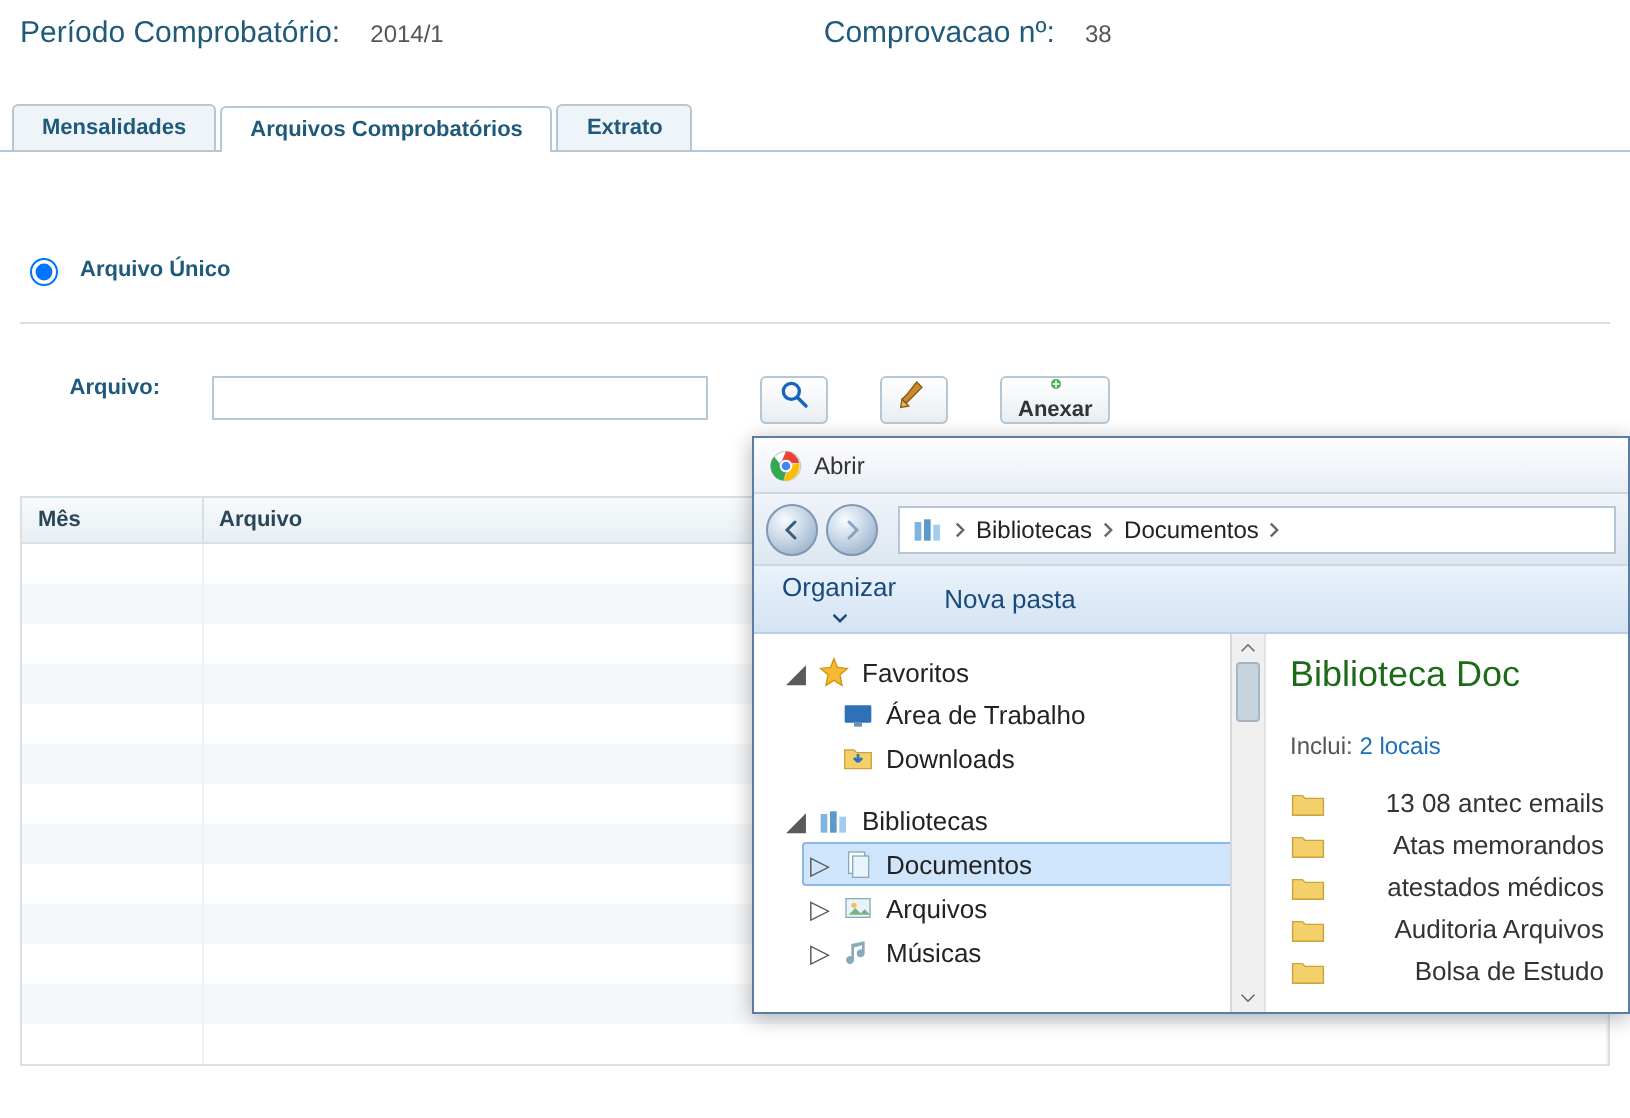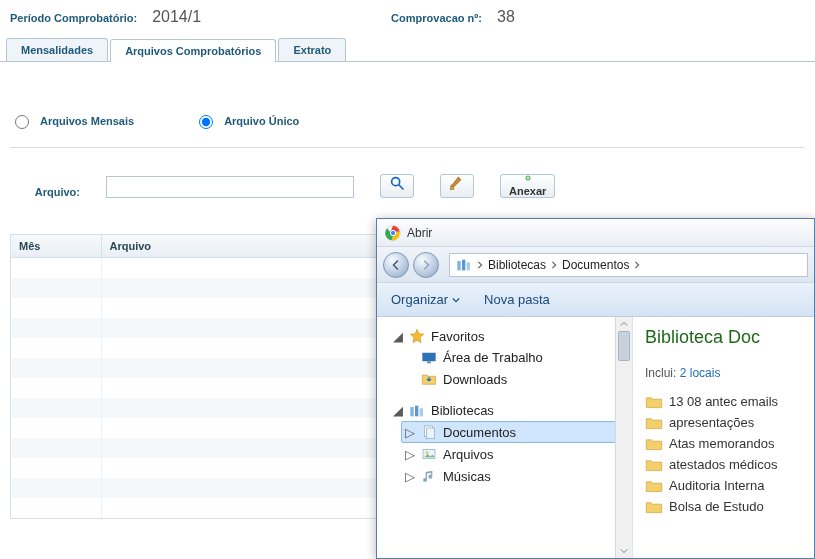--- a/index.html
+++ b/index.html
@@ -9,26 +9,26 @@
     font-family: Verdana, Arial, sans-serif;
     font-size: 11px;
     color: #333;
     background: #fff;
     width: 815px;
     height: 559px;
     overflow: hidden;
     position: relative;
   }
   .header-row { padding: 8px 10px 4px 10px; display: flex; gap: 40px; }
-  .header-label { color: #1f5a7a; font-weight: bold; font-size: 11px; }
-  .header-value { color: #555; font-size: 16px; padding-left: 12px; }
+  .header-label { color: #1f5a7a; font-weight: normal; font-size: 15px; }
+  .header-value { color: #555; font-size: 12px; padding-left: 12px; }
   .tabs {
     display: flex;
     border-bottom: 1px solid #b5c7d4;
-    margin: 8px 0 0 0;
+    margin: 23px 0 0 0;
     padding-left: 6px;
     align-items: flex-end;
   }
   .tab {
     padding: 5px 14px;
     border: 1px solid #b5c7d4;
     border-bottom: none;
     background: #eef4f8;
     color: #1f5a7a;
     font-weight: bold;
@@ -36,21 +36,21 @@
     margin-right: 2px;
     border-radius: 3px 3px 0 0;
     cursor: pointer;
   }
   .tab.active { background: #fff; position: relative; top: 1px; }
   .tab-panel { padding: 50px 10px 10px 10px; }
   .radio-row { display: flex; align-items: center; gap: 60px; border-bottom: 1px solid #ddd; padding-bottom: 18px;}
   .radio-item { display: flex; align-items: center; gap: 8px; }
   .radio-item label { color: #1f5a7a; font-weight: bold; font-size: 11px; }
   input[type="radio"] { width: 14px; height: 14px; }
-  .file-row { display: flex; align-items: flex-end; gap: 26px; margin-top: 26px; }
+  .file-row { display: flex; align-items: flex-start; gap: 26px; margin-top: 26px; }
   .file-row .lbl { color: #1f5a7a; font-weight: bold; width: 70px; text-align: right; }
   .file-row input[type="text"] {
     width: 248px; height: 22px; border: 1px solid #b5c7d4;
   }
   .icon-btn {
     height: 24px;
     padding: 0 8px;
     border: 1px solid #b5c7d4;
     background: linear-gradient(#fff,#e8eef3);
     border-radius: 3px;
@@ -74,21 +74,21 @@
     padding: 5px 8px;
     color: #2a4758;
     font-size: 11px;
   }
   td { border-right: 1px solid #eef2f5; height: 20px; }
   tr:nth-child(even) td { background: #f5f8fa; }
   
   .dlg {
     position: absolute;
     left: 376px; top: 218px;
-    width: 439px; height: 341px;
+    width: 439px; height: 289px;
     border: 1px solid #5b7da3;
     background: #fff;
     box-shadow: 0 2px 10px rgba(0,0,0,.3);
     display: flex;
     flex-direction: column;
     font-family: "Segoe UI", Tahoma, sans-serif;
   }
   .dlg-title {
     height: 28px;
     background: linear-gradient(#fdfdfe,#e9eef5);
@@ -136,21 +136,21 @@
     height: 34px;
     background: linear-gradient(#eaf2fb,#d4e3f4);
     border-bottom: 1px solid #bfcfe0;
     display: flex;
     align-items: center;
     gap: 24px;
     padding: 0 14px;
     font-size: 13px;
     color: #184a7b;
   }
-  .dlg-tool .menuitm { display: inline-flex; align-items: center; gap: 4px; cursor: pointer; }
+  .dlg-tool .menuitm { display: inline-flex; align-items: center; gap: 4px; cursor: pointer; flex-direction: column; }
   .dlg-body { flex: 1; display: flex; overflow: hidden; }
   .tree {
     width: 256px;
     border-right: 1px solid #dde5ec;
     overflow-y: auto;
     padding: 8px 0;
     font-size: 13px;
     color: #222;
     position: relative;
   }
@@ -169,21 +169,21 @@
   .content {
     flex: 1;
     padding: 10px 12px;
     overflow: hidden;
     font-size: 13px;
   }
   .lib-title { font-size: 18px; color: #1d6b18; margin: 0 0 18px 0; }
   .lib-sub { color: #555; font-size: 12px; margin-bottom: 14px; }
   .lib-sub a { color: #1c6fb8; text-decoration: none; }
   .folders { display: flex; flex-direction: column; gap: 6px; }
-  .folders .f { display: flex; align-items: center; gap: 6px; white-space: nowrap; cursor: pointer; }
+  .folders .f { display: flex; align-items: center; gap: 6px; white-space: nowrap; cursor: pointer; justify-content: space-between; }
   .fico { width: 18px; height: 14px; }
 </style>
 </head>
 <body>
 
 <div class="header-row">
   <div>
     <span class="header-label">Período Comprobatório:</span>
     <span class="header-value">2014/1</span>
   </div>
@@ -194,24 +194,20 @@
 </div>
 
 <div class="tabs">
   <div class="tab">Mensalidades</div>
   <div class="tab active">Arquivos Comprobatórios</div>
   <div class="tab">Extrato</div>
 </div>
 
 <div class="tab-panel">
   <div class="radio-row">
-    <div class="radio-item">
-      <input type="radio" name="tipo" style="">
-      <label>Arquivos Mensais</label>
-    </div>
     <div class="radio-item">
       <input type="radio" name="tipo" checked="" style="">
       <label>Arquivo Único</label>
     </div>
   </div>
 
   <div class="file-row">
     <span class="lbl">Arquivo:</span>
     <input type="text" value="" style="">
     <button class="icon-btn">
@@ -443,42 +439,36 @@
         <div class="f">
             <svg class="fico" viewBox="0 0 24 20">
               <path d="M1 4h7l2 2h13v12H1z" fill="#f3d06a" stroke="#caa23e"></path>
             </svg>
             <span>13 08 antec emails</span>
           </div>
         <div class="f">
             <svg class="fico" viewBox="0 0 24 20">
               <path d="M1 4h7l2 2h13v12H1z" fill="#f3d06a" stroke="#caa23e"></path>
             </svg>
-            <span>apresentações</span>
+            <span>Atas memorandos</span>
           </div>
         <div class="f">
             <svg class="fico" viewBox="0 0 24 20">
               <path d="M1 4h7l2 2h13v12H1z" fill="#f3d06a" stroke="#caa23e"></path>
             </svg>
-            <span>Atas memorandos</span>
+            <span>atestados médicos</span>
           </div>
         <div class="f">
             <svg class="fico" viewBox="0 0 24 20">
               <path d="M1 4h7l2 2h13v12H1z" fill="#f3d06a" stroke="#caa23e"></path>
             </svg>
-            <span>atestados médicos</span>
+            <span>Auditoria Arquivos</span>
           </div>
         <div class="f">
             <svg class="fico" viewBox="0 0 24 20">
               <path d="M1 4h7l2 2h13v12H1z" fill="#f3d06a" stroke="#caa23e"></path>
             </svg>
-            <span>Auditoria Interna</span>
-          </div>
-        <div class="f">
-            <svg class="fico" viewBox="0 0 24 20">
-              <path d="M1 4h7l2 2h13v12H1z" fill="#f3d06a" stroke="#caa23e"></path>
-            </svg>
             <span>Bolsa de Estudo</span>
           </div>
       </div>
     </div>
   </div>
 </div>
 
 </body></html>

